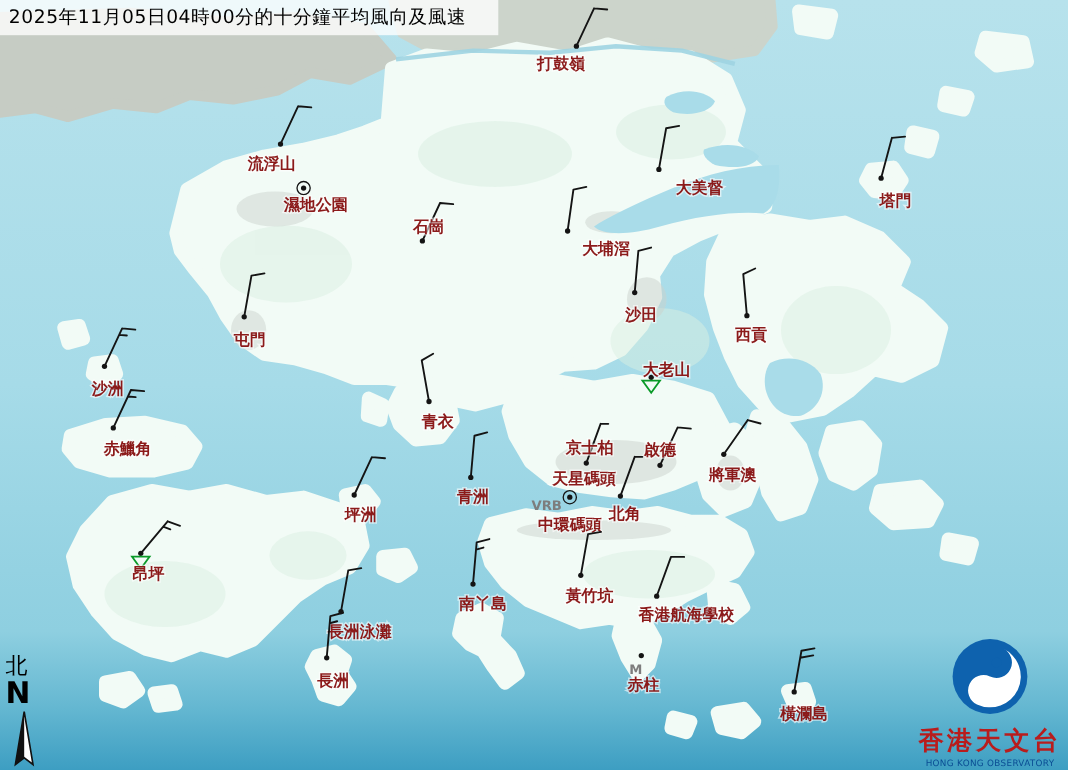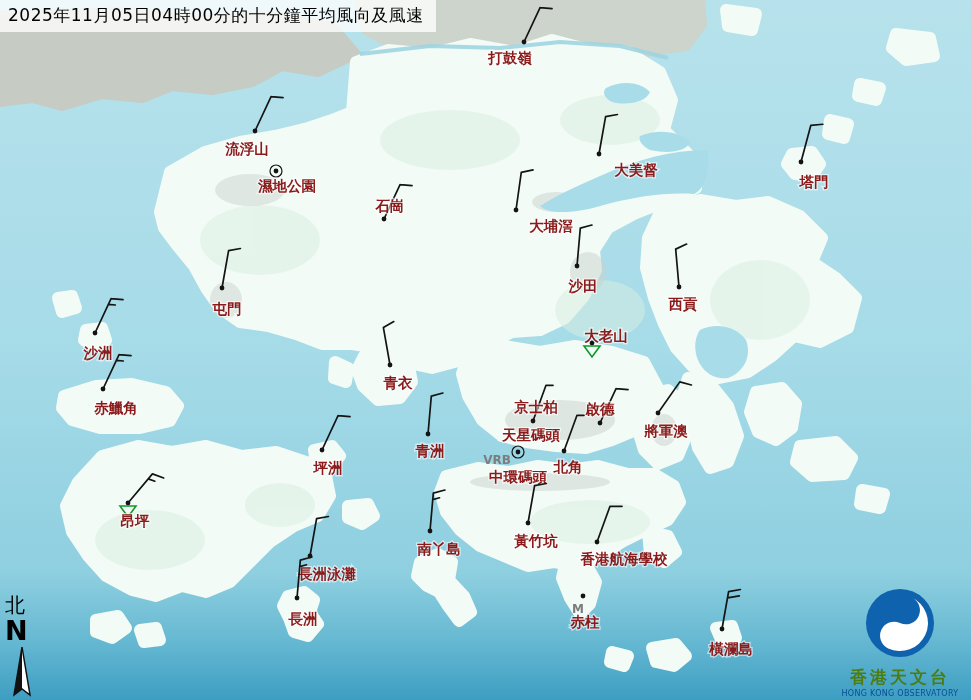--- a/index.html
+++ b/index.html
@@ -1,24 +1,24 @@
 <!DOCTYPE html>
 <html><head>
 <meta charset="utf-8">
 <style>
   html,body{margin:0;padding:0;background:#dfeef4;}
   #stage{position:relative;width:971px;height:700px;overflow:hidden;font-family:"DejaVu Sans","Liberation Sans",sans-serif;}
   #map-svg{position:absolute;left:0;top:0;}
-  #title-bar{position:absolute;top:0;left:0;background:rgba(255,255,255,.78);padding:4px 12px 5px 8px;font-size:17px;color:#000;letter-spacing:.5px;white-space:nowrap;}
+  #title-bar{position:absolute;top:0;left:0;background:rgba(255,255,255,.78);padding:4px 29px 5px 8px;font-size:17px;color:#000;letter-spacing:.5px;white-space:nowrap;}
   #compass{position:absolute;left:5px;top:593px;color:#000;}
   #compass .cn{font-size:20px;line-height:24px;}
   #compass .en{font-size:27px;font-weight:bold;line-height:28px;}
   #compass svg{display:block;margin-left:2px;}
   #logo{position:absolute;right:0;bottom:2px;width:142px;text-align:center;}
-  #logo .cn{font-size:17px;font-weight:bold;color:#4d7c0f;letter-spacing:3px;margin-top:2px;}
+  #logo .cn{font-size:23px;font-weight:bold;color:#b91c1c;letter-spacing:3px;margin-top:2px;}
   #logo .en{font-size:8px;font-weight:normal;color:#0a4d94;letter-spacing:.3px;}
   text{font-family:"DejaVu Sans","Liberation Sans",sans-serif;}
 </style>
 </head>
 <body>
 
 <div id="stage">
 
 <svg id="map-svg" width="971" height="700" viewBox="0 0 971 700">
   <defs>

